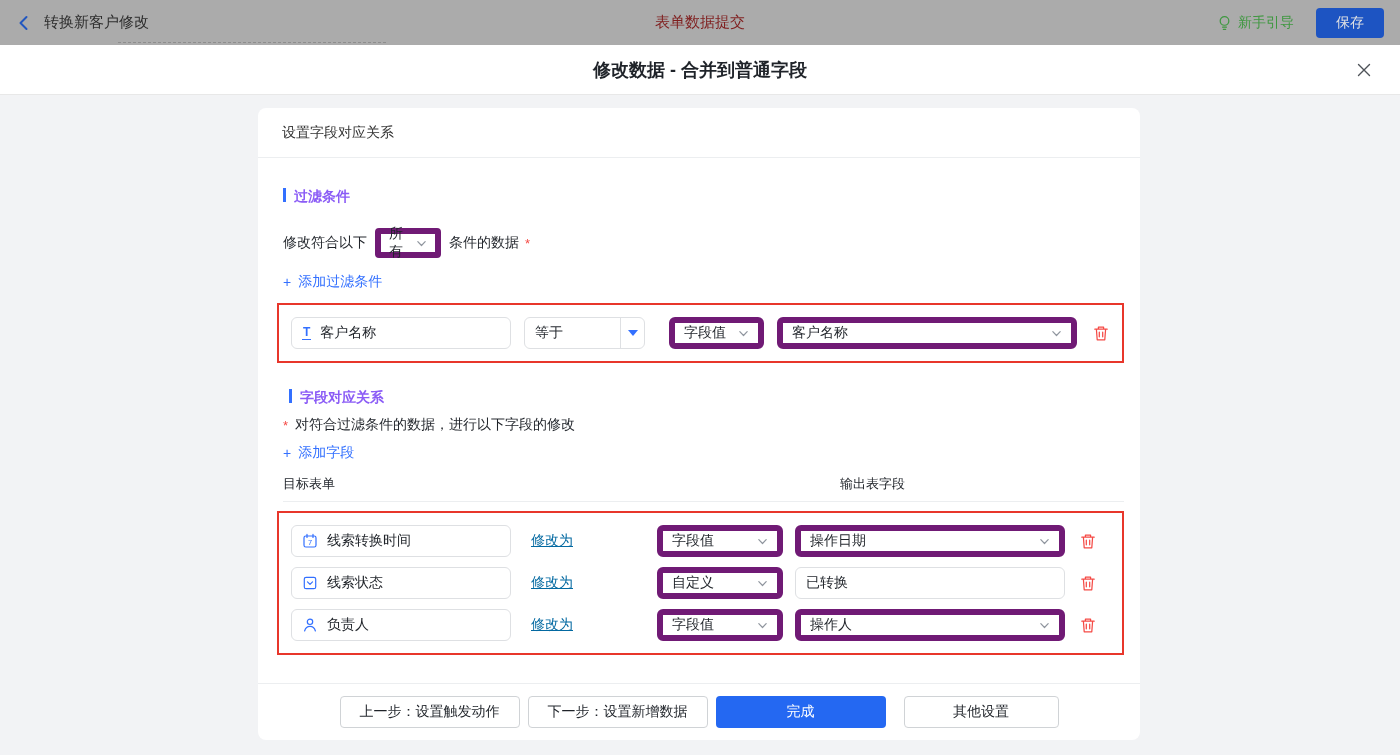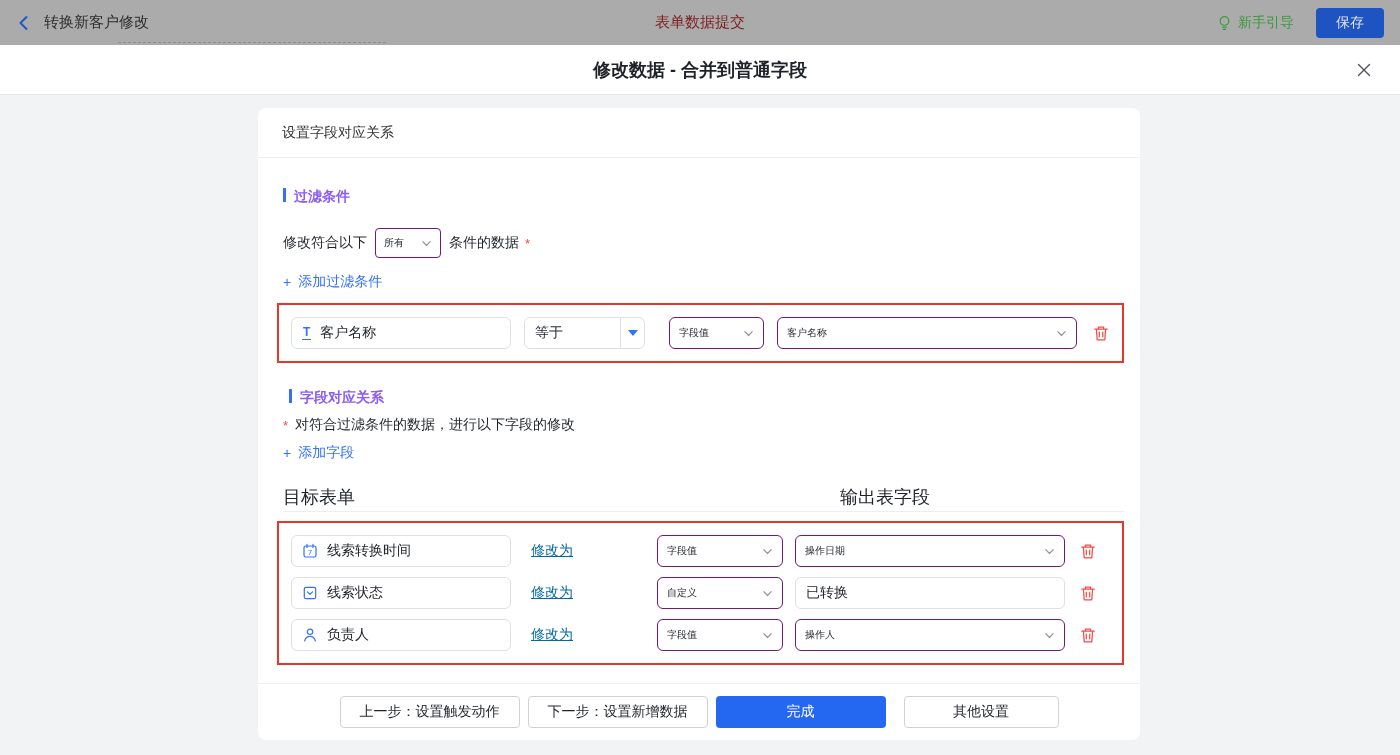--- a/index.html
+++ b/index.html
@@ -42,21 +42,21 @@
   .req { color:#f54a45; margin-left:6px; font-size:13px; }
   .desc-row { display:flex; align-items:center; height:16px; margin-top:12px; font-size:14px; gap:7px; }
   .desc-row .req { margin-left:0; }
 
   .add-link { margin-top:16px; height:16px; display:flex; align-items:center; gap:7px; color:#3370ff;
               font-size:14px; cursor:pointer; width:fit-content; }
   .add-link.second { margin-top:12px; }
 
   
   .select { display:flex; align-items:center; justify-content:space-between; height:32px; background:#fff;
-            border:1px solid #701a75; border-radius:6px; padding:0 9px; font-size:10px; color:#1f2329; cursor:pointer; }
+            border:6px solid #701a75; border-radius:6px; padding:0 9px; font-size:14px; color:#1f2329; cursor:pointer; }
   .select-sm { height:30px; width:66px; margin:0 8px 0 8px; padding:0 8px; border-radius:4px; }
   .field-box { display:flex; align-items:center; gap:9px; height:32px; width:220px; border:1px solid #dee0e3;
                border-radius:6px; padding:0 10px; font-size:14px; color:#1f2329; background:#fff; cursor:pointer; }
   .input-box { display:flex; align-items:center; height:32px; border:1px solid #dee0e3; border-radius:6px;
                padding:0 10px; font-size:14px; color:#1f2329; background:#fff; }
   .op-select { display:flex; align-items:stretch; height:32px; width:121px; border:1px solid #dee0e3;
                border-radius:6px; background:#fff; overflow:hidden; cursor:pointer; }
   .op-select .op-txt { flex:1; display:flex; align-items:center; padding:0 10px; font-size:14px; }
   .caret-seg { width:24px; border-left:1px solid #dee0e3; display:flex; align-items:center; justify-content:center; }
   .tri-down { width:0; height:0; border-left:5px solid transparent; border-right:5px solid transparent;
@@ -73,21 +73,21 @@
   .cond-row { display:flex; align-items:center; }
   .map-row { display:flex; align-items:center; }
   .modify-label { margin-left:20px; width:42px; font-size:14px; color:#0369a1;text-decoration:underline; }
   .w95 { width:95px; } .w126 { width:126px; margin-left:84px; } .w270 { width:270px; margin-left:12px; }
   .w300 { width:300px; margin-left:13px; }
   .ml13 { margin-left:13px; } .ml24 { margin-left:24px; }
   .trash { margin-left:14px; width:18px; height:18px; display:flex; align-items:center; justify-content:center; cursor:pointer; }
   .cond-row .trash { margin-left:15px; }
 
   .sec2-title { margin-top:26px;margin-left:6px; }
-  .col-header-row { position:relative; margin-top:24px; height:16px; font-size:18px; color:#1f2329; }
+  .col-header-row { position:relative; margin-top:14px; height:16px; font-size:13px; color:#1f2329; }
   .col-output { position:absolute; left:557px; top:0; }
   .col-divider { margin-top:10px; border-top:1px solid #eceef0; width:841px; }
 
   .card-footer { margin-top:auto; height:57px; border-top:1px solid #eceef0; display:flex; align-items:center;
                  justify-content:center; gap:8px; }
   .btn { height:32px; font-size:14px; border-radius:4px; cursor:pointer; font-family:inherit;
          display:flex; align-items:center; justify-content:center; }
   .btn-outline { background:#fff; border:1px solid #d0d3d6; color:#1f2329; padding:0 19px; }
   .btn-primary { background:#2468f2; border:none; color:#fff; width:170px; }
   .btn-other { margin-left:10px; width:155px; padding:0; }

